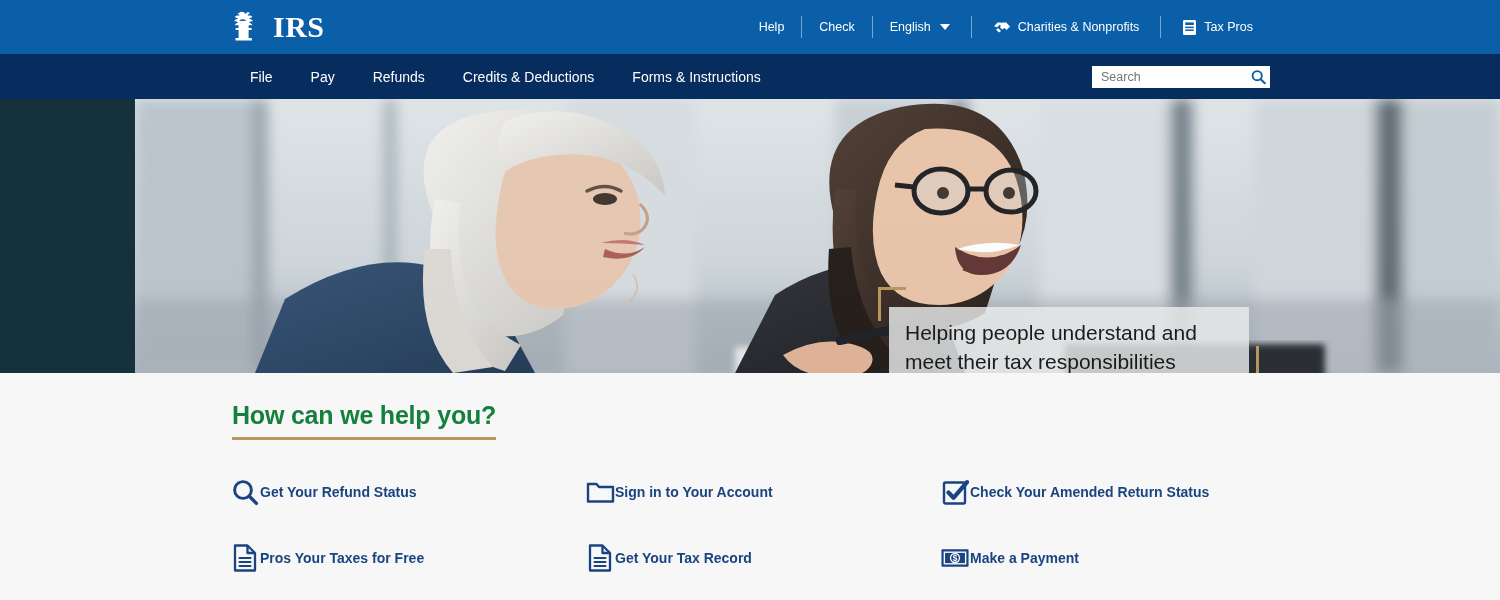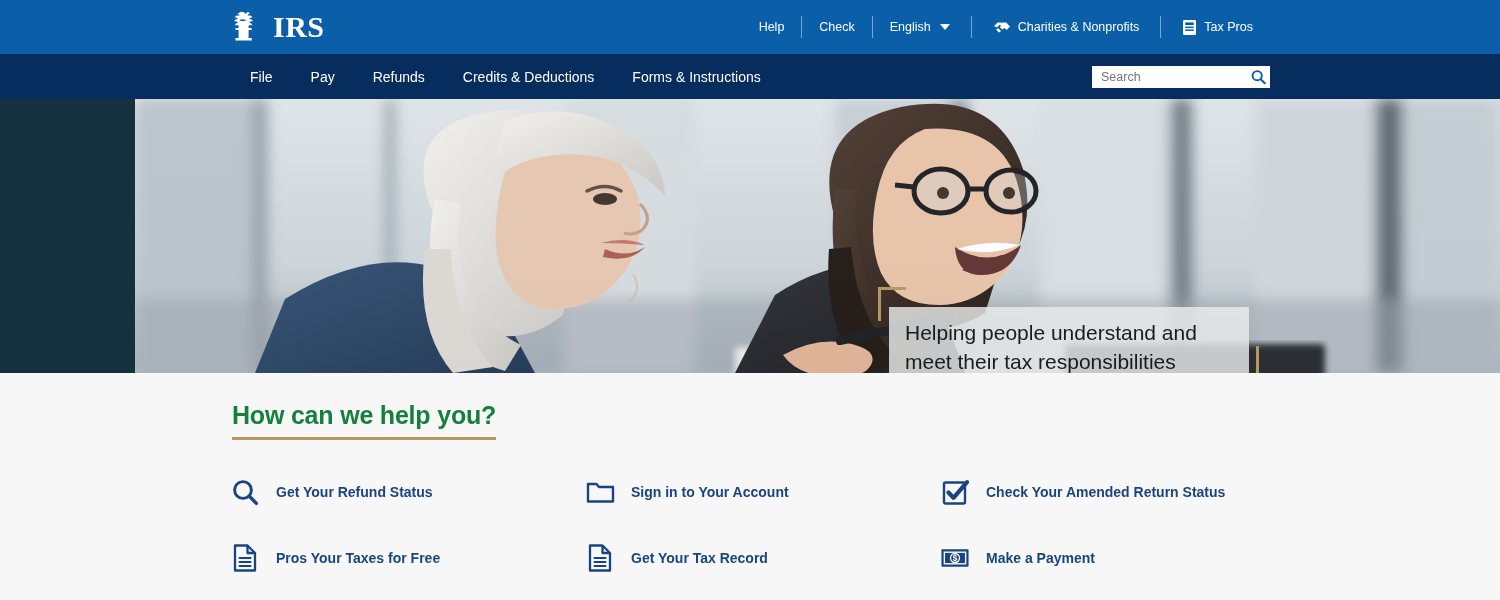--- a/index.html
+++ b/index.html
@@ -217,21 +217,20 @@
 
   .help-grid {
     display: grid;
     grid-template-columns: 355px 355px 1fr;
     row-gap: 22px;
     margin-top: 30px;
   }
   .help-link {
     display: flex;
     align-items: center;
-    gap: 16px;
     text-decoration: none;
     cursor: pointer;
     height: 44px;
   }
   .help-icon {
     width: 30px;
     height: 30px;
     flex: none;
     display: flex;
     align-items: center;

